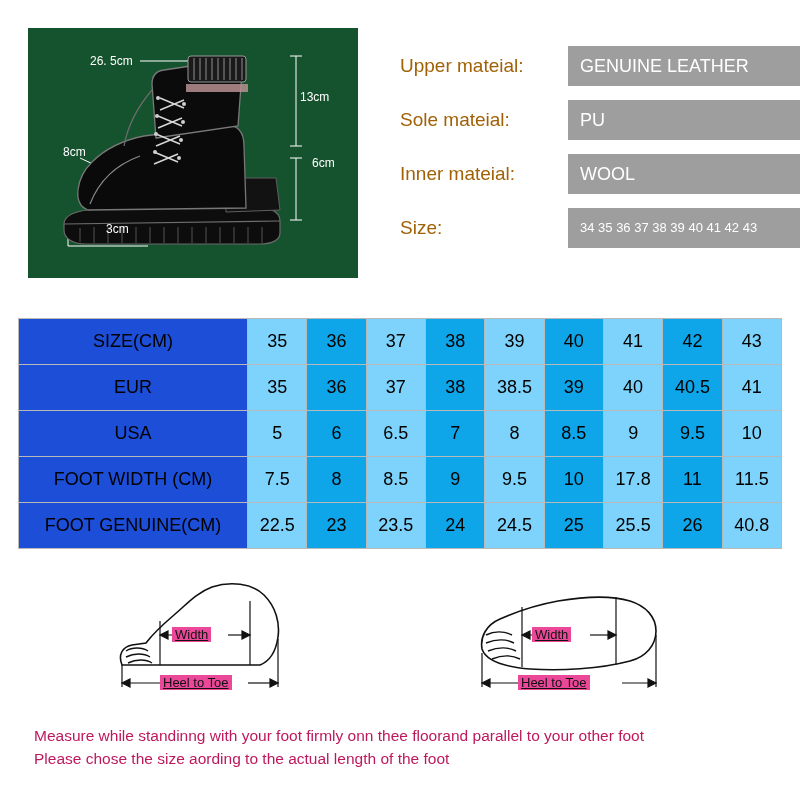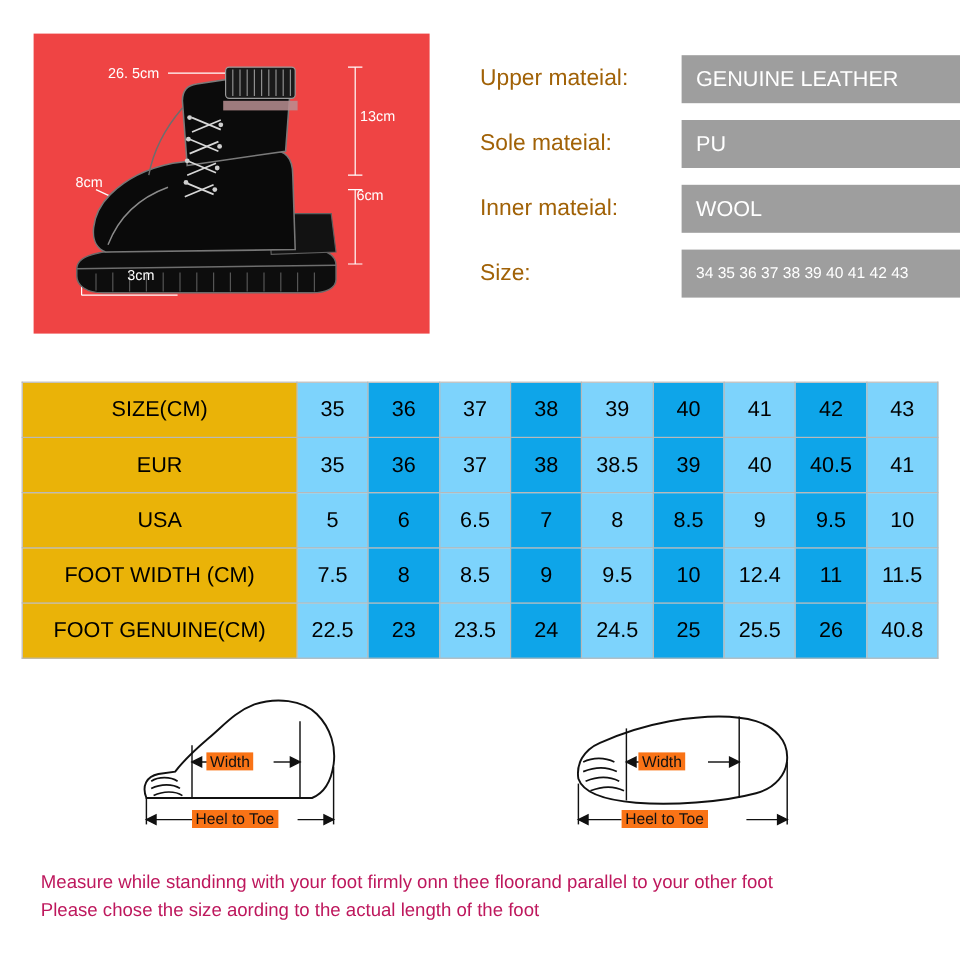--- a/index.html
+++ b/index.html
@@ -20,21 +20,21 @@
   .top-section {
     display: flex;
     padding: 18px 18px 0 18px;
     box-sizing: border-box;
     height: 300px;
   }
 
   .product-photo {
     width: 330px;
     height: 250px;
-    background: #ef4444;
+    background: #14532d;
     position: relative;
     flex: 0 0 auto;
     margin-left: 10px;
     margin-top: 10px;
   }
 
   
   .boot-wrap {
     position: absolute;
     left: 0; top: 0; right: 0; bottom: 0;
@@ -43,21 +43,21 @@
   .dim-label {
     position: absolute;
     color: #fff;
     font-size: 12px;
     font-family: "Liberation Sans", sans-serif;
     white-space: nowrap;
   }
   .lbl-265 { left: 62px; top: 26px; }
   .lbl-13 { left: 272px; top: 62px; }
   .lbl-8 { left: 35px; top: 117px; }
-  .lbl-6 { left: 269px; top: 128px; }
+  .lbl-6 { left: 284px; top: 128px; }
   .lbl-3 { left: 78px; top: 194px; }
 
   
   .spec-list {
     flex: 1;
     padding-left: 42px;
     padding-top: 28px;
     box-sizing: border-box;
   }
   .spec-row {
@@ -98,21 +98,21 @@
   }
   .size-table td {
     border: 1px solid #b9b9b9;
     text-align: center;
     font-size: 18px;
     height: 45px;
     padding: 0;
   }
   .size-table td.rowhead {
     width: 228px;
-    background: #eab308;
+    background: #1d4ed8;
     font-size: 18px;
   }
   .size-table td.shade {
     background: #0ea5e9;
   }
   .size-table td.plain {
     background: #7dd3fc;
   }
 
   
@@ -128,23 +128,24 @@
     height: 145px;
   }
   .foot-box svg {
     position: absolute;
     left: 0; top: 0;
   }
   .foot-text {
     position: absolute;
     font-size: 13px;
     color: #111;
-    background: #f97316;
+    background: #ec4899;
     padding: 0 3px;
     white-space: nowrap;
+    text-decoration: underline;
   }
   .width-text-l { left: 72px; top: 62px; }
   .heel-text-l { left: 60px; top: 110px; }
   .width-text-r { left: 62px; top: 62px; }
   .heel-text-r { left: 48px; top: 110px; }
 
   
   .notes {
     margin: 14px 0 0 34px;
     font-size: 15.5px;
@@ -318,21 +319,21 @@
       <td class="plain">10</td>
     </tr>
     <tr>
       <td class="rowhead">FOOT WIDTH (CM)</td>
       <td class="plain">7.5</td>
       <td class="shade">8</td>
       <td class="plain">8.5</td>
       <td class="shade">9</td>
       <td class="plain">9.5</td>
       <td class="shade">10</td>
-      <td class="plain">12.4</td>
+      <td class="plain">17.8</td>
       <td class="shade">11</td>
       <td class="plain">11.5</td>
     </tr>
     <tr>
       <td class="rowhead">FOOT GENUINE(CM)</td>
       <td class="plain">22.5</td>
       <td class="shade">23</td>
       <td class="plain">23.5</td>
       <td class="shade">24</td>
       <td class="plain">24.5</td>

